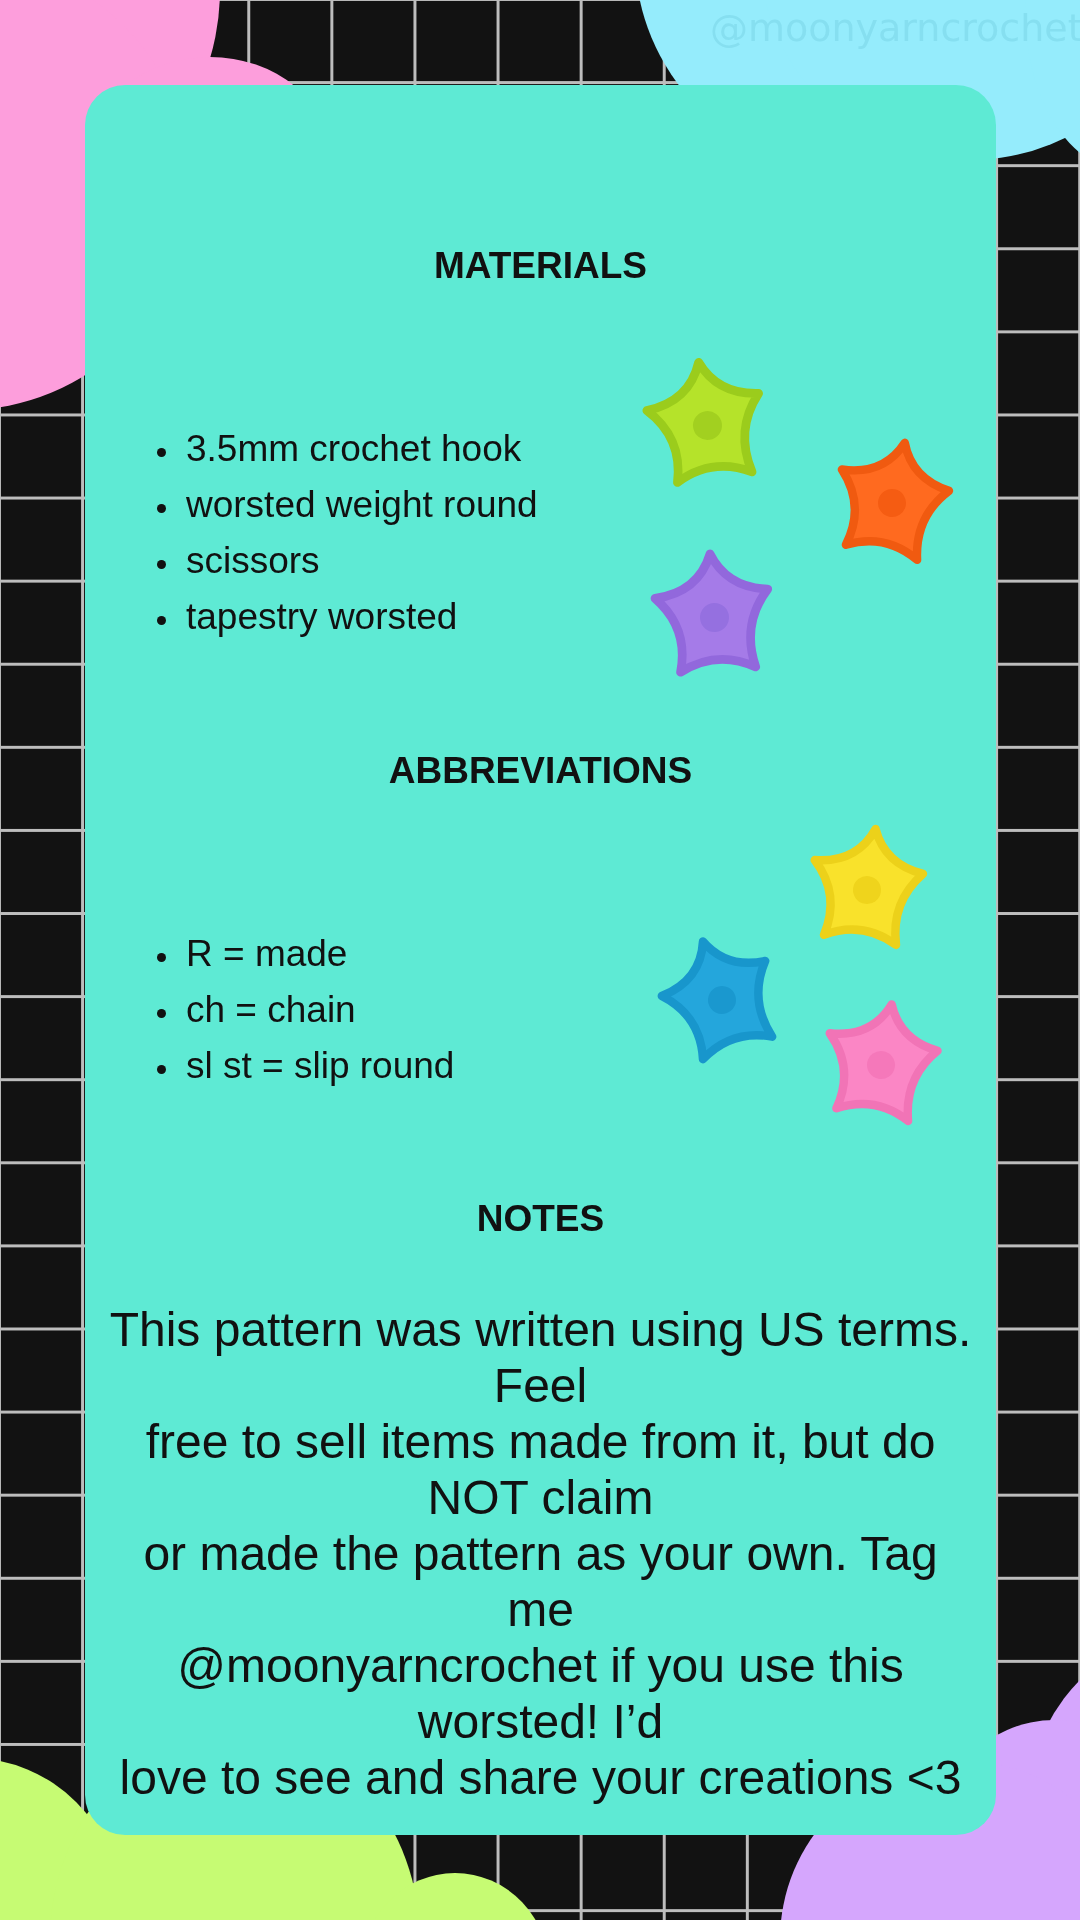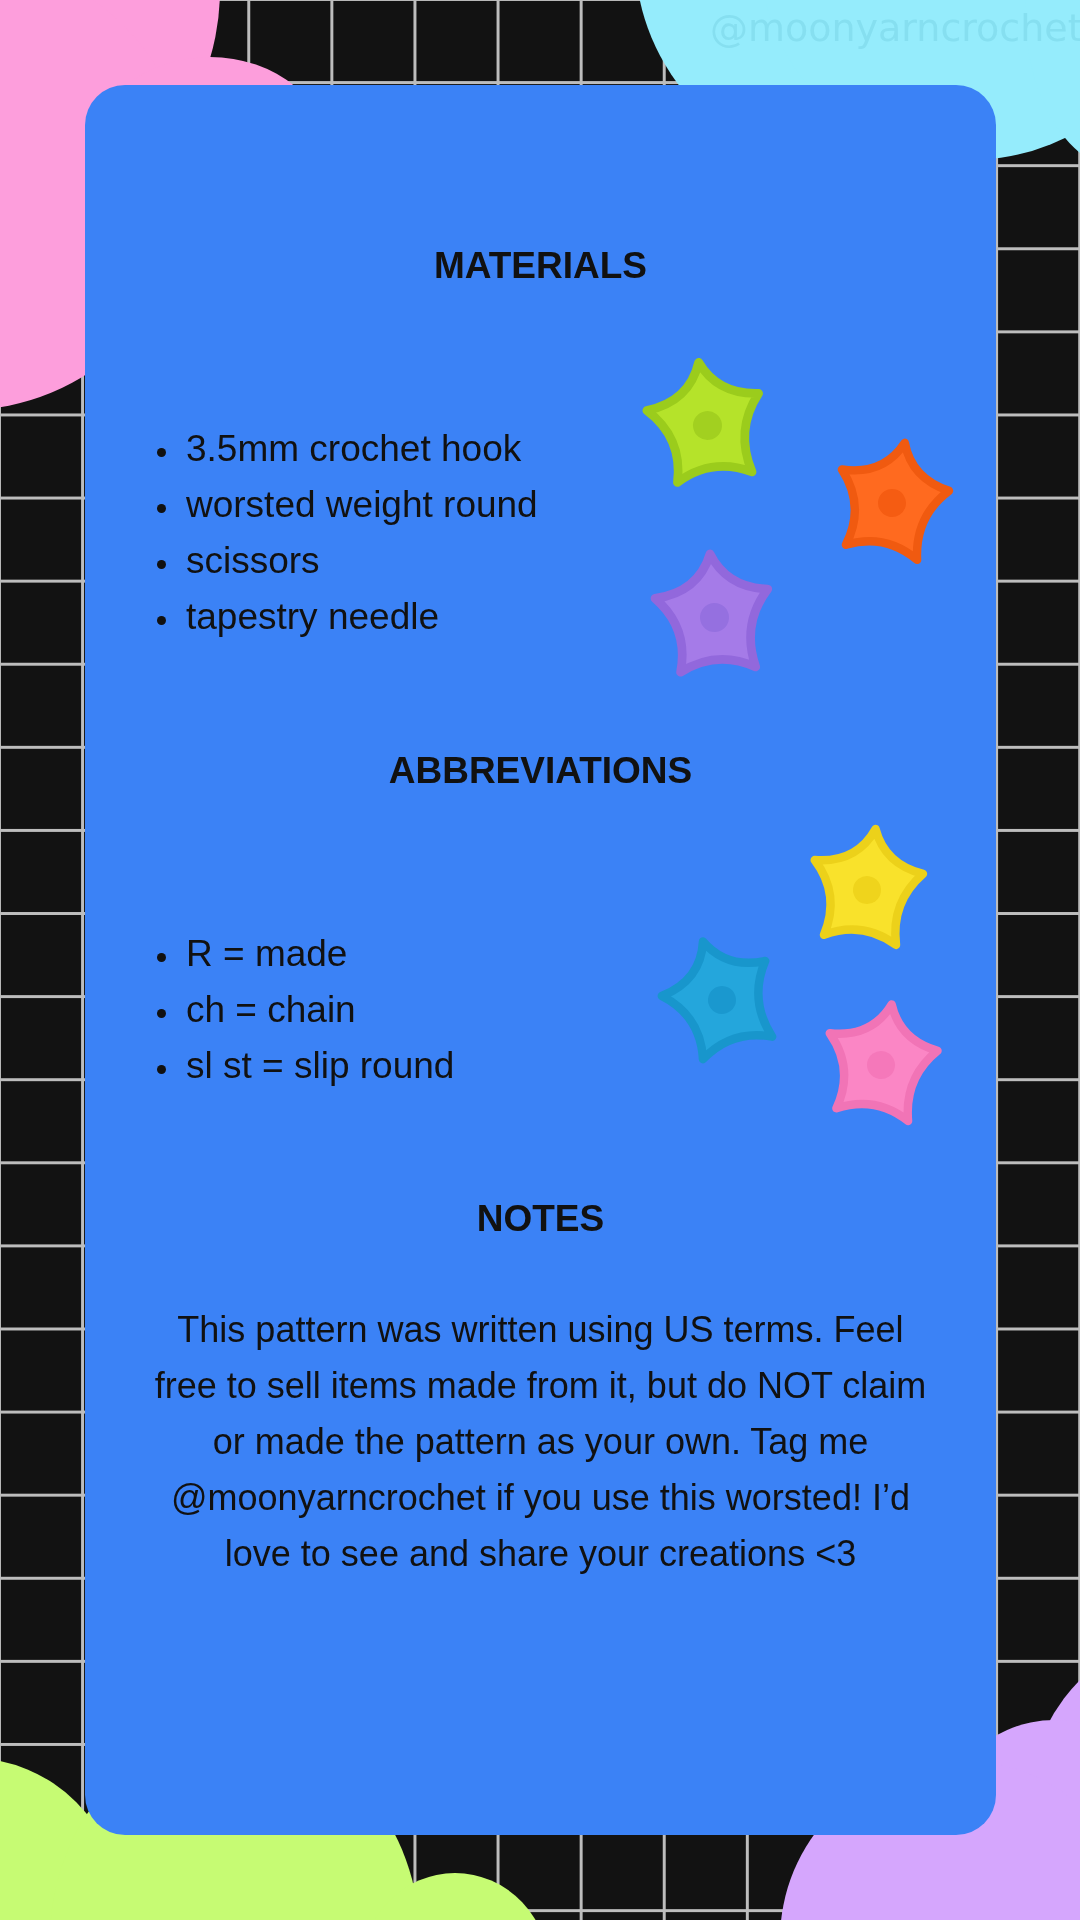--- a/index.html
+++ b/index.html
@@ -18,38 +18,38 @@
     .cyan { background: #95ecfc; }
     .green { background: #c6fb73; }
     .purple { background: #d5a6fd; }
     .watermark {
       position: absolute; top: 6px; right: 0; font-size: 38px; color: #86dff0;
       font-family: "DejaVu Sans", sans-serif; letter-spacing: 0px; white-space: nowrap;
       width: 370px; text-align: right; overflow: hidden;
     }
     .card {
       position: absolute; left: 85px; top: 85px; width: 911px; height: 1750px;
-      background: #3b82f6; border-radius: 40px;
+      background: #5eead4; border-radius: 40px;
     }
     .heading {
       position: absolute; left: 0; width: 100%; text-align: center;
       font-weight: bold; font-size: 37px; color: #111;
     }
     ul.list {
       position: absolute; margin: 11px; padding: 0; list-style: none;
       font-size: 37px; color: #111;
     }
     ul.list li { height: 56px; line-height: 56px; position: relative; padding-left: 32px; white-space: nowrap; }
     ul.list li::before {
       content: ""; position: absolute; left: 3px; top: 27px; width: 9px; height: 9px;
       border-radius: 50%; background: #111;
     }
     .notes {
       position: absolute; left: 20px; right: 20px; top: 1217px; text-align: center;
-      font-size: 36px; line-height: 56px; color: #111;
+      font-size: 48px; line-height: 56px; color: #111;
     }
     .star { position: absolute; }
   </style>
 </head>
 <body>
 
 <div>
   <div class="blob pink" style="left:-260px; top:-250px; width:480px; height:480px;"></div>
   <div class="blob pink" style="left:-260px; top:-40px; width:450px; height:450px;"></div>
   <div class="blob pink" style="left:90px; top:57px; width:240px; height:200px;"></div>
@@ -72,21 +72,21 @@
   <div class="blob purple" style="left:780px; top:1760px; width:360px; height:360px;"></div>
 </div>
 
 <div class="card">
 
   <div class="heading" style="top:160px;">MATERIALS</div>
   <ul class="list" style="left:58px; top:325px;">
     <li>3.5mm crochet hook</li>
     <li>worsted weight round</li>
     <li>scissors</li>
-    <li>tapestry needle</li>
+    <li>tapestry worsted</li>
   </ul>
 
   <div class="heading" style="top:665px;">ABBREVIATIONS</div>
   <ul class="list" style="left:58px; top:830px;">
     <li>R = made</li>
     <li>ch = chain</li>
     <li>sl st = slip round</li>
   </ul>
 
   <div class="heading" style="top:1113px;">NOTES</div>

